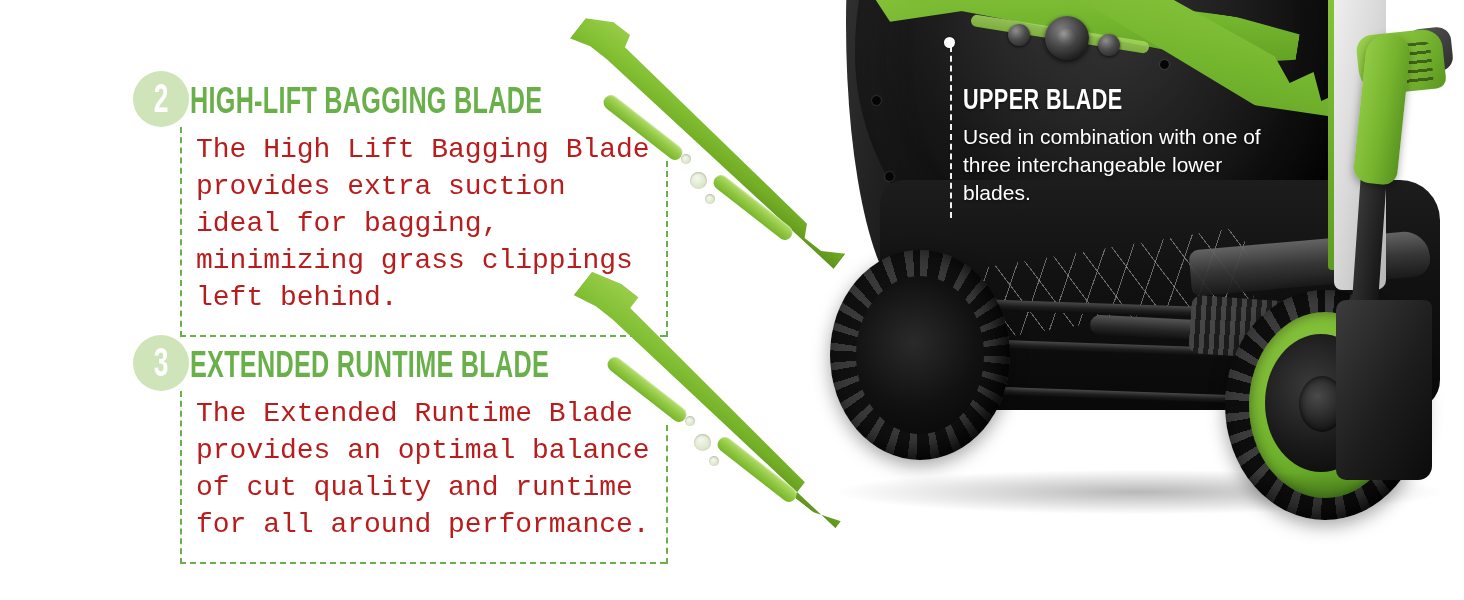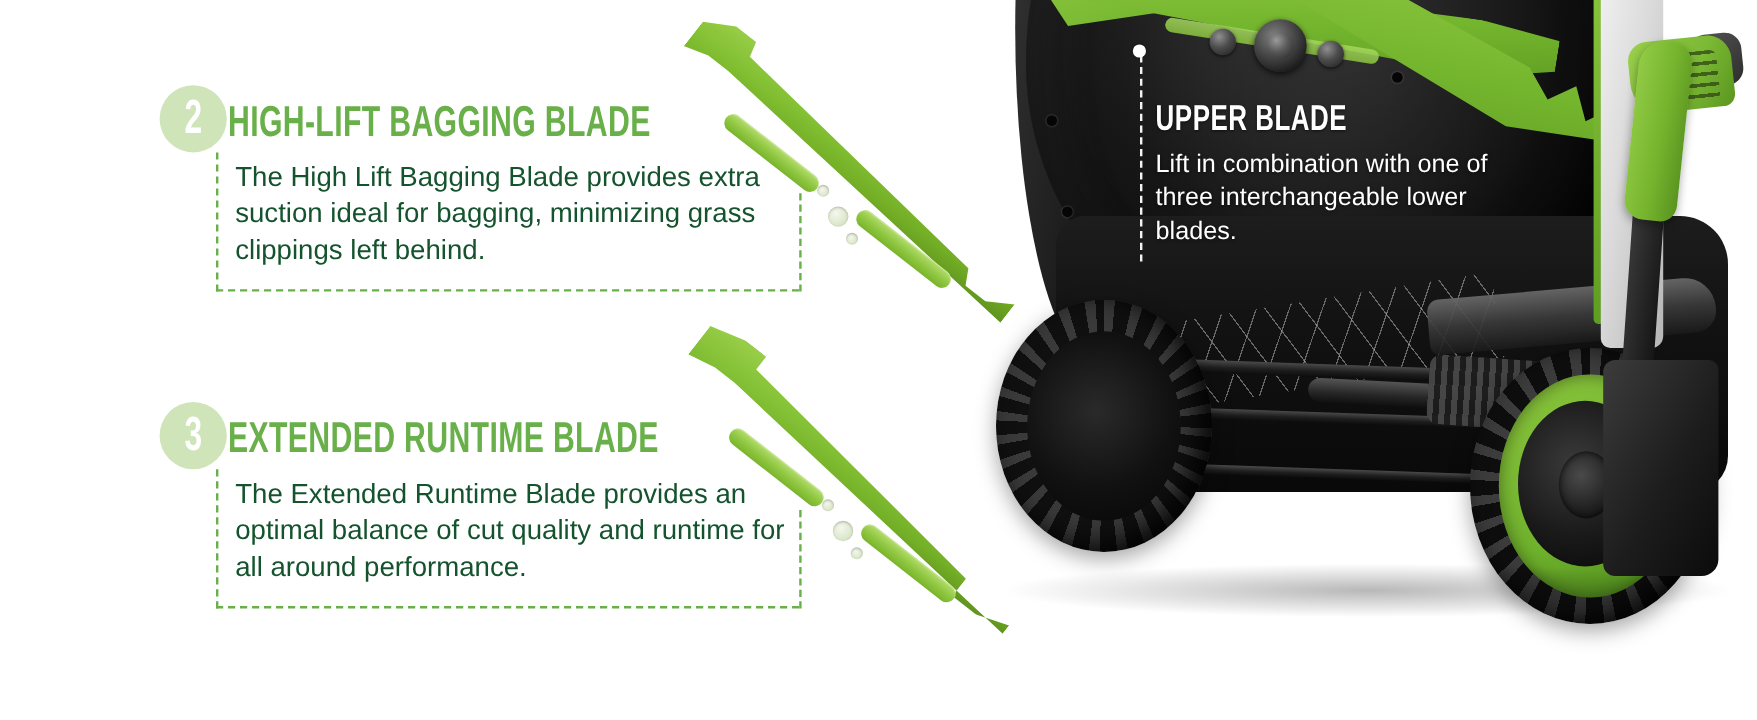--- a/index.html
+++ b/index.html
@@ -212,21 +212,21 @@
     font-family:"Liberation Sans", sans-serif;font-weight:bold;
     color:#6ab04a;font-size:36px;line-height:1;letter-spacing:.4px;
     transform:scaleX(.70);transform-origin:left center;white-space:nowrap;
     text-transform:uppercase;
   }
   .feature .body{
     position:absolute;left:47px;top:56px;width:470px;
     padding:5px 0 18px 14px;
     border-left:2px dashed #6ab04a;
     border-bottom:2px dashed #6ab04a;
-    color:#14532d;font-size:23px;line-height:1.32;
+    color:#b91c1c;font-size:28px;line-height:1.32;font-family:Liberation Mono, monospace;
   }
   .feature .body .rightdash{
     position:absolute;right:-2px;bottom:-2px;top:34px;width:0;
     border-right:2px dashed #6ab04a;
   }
 
   
   .blade-shot{position:absolute;}
   .blade-body{
     position:absolute;left:0;top:0;width:340px;height:62px;
@@ -298,21 +298,21 @@
     <div class="lever-vents"></div>
     <div class="lever"></div>
     <div class="mount-block"></div>
 
     <div class="ground-shadow"></div>
 
     <div class="leader-dot"></div>
     <div class="leader"></div>
     <div class="callout">
       <div class="callout-title">UPPER BLADE</div>
-      <div class="callout-body">Lift in combination with one of three interchangeable lower blades.</div>
+      <div class="callout-body">Used in combination with one of three interchangeable lower blades.</div>
     </div>
   </div>
 
   <div class="feature" style="left:133px;top:71px;">
     <div class="badge">
       <span>2</span>
     </div>
     <div class="title">HIGH-LIFT BAGGING BLADE</div>
     <div class="body">
       <span>The High Lift Bagging Blade provides extra suction ideal for bagging, minimizing grass clippings left behind.</span>

